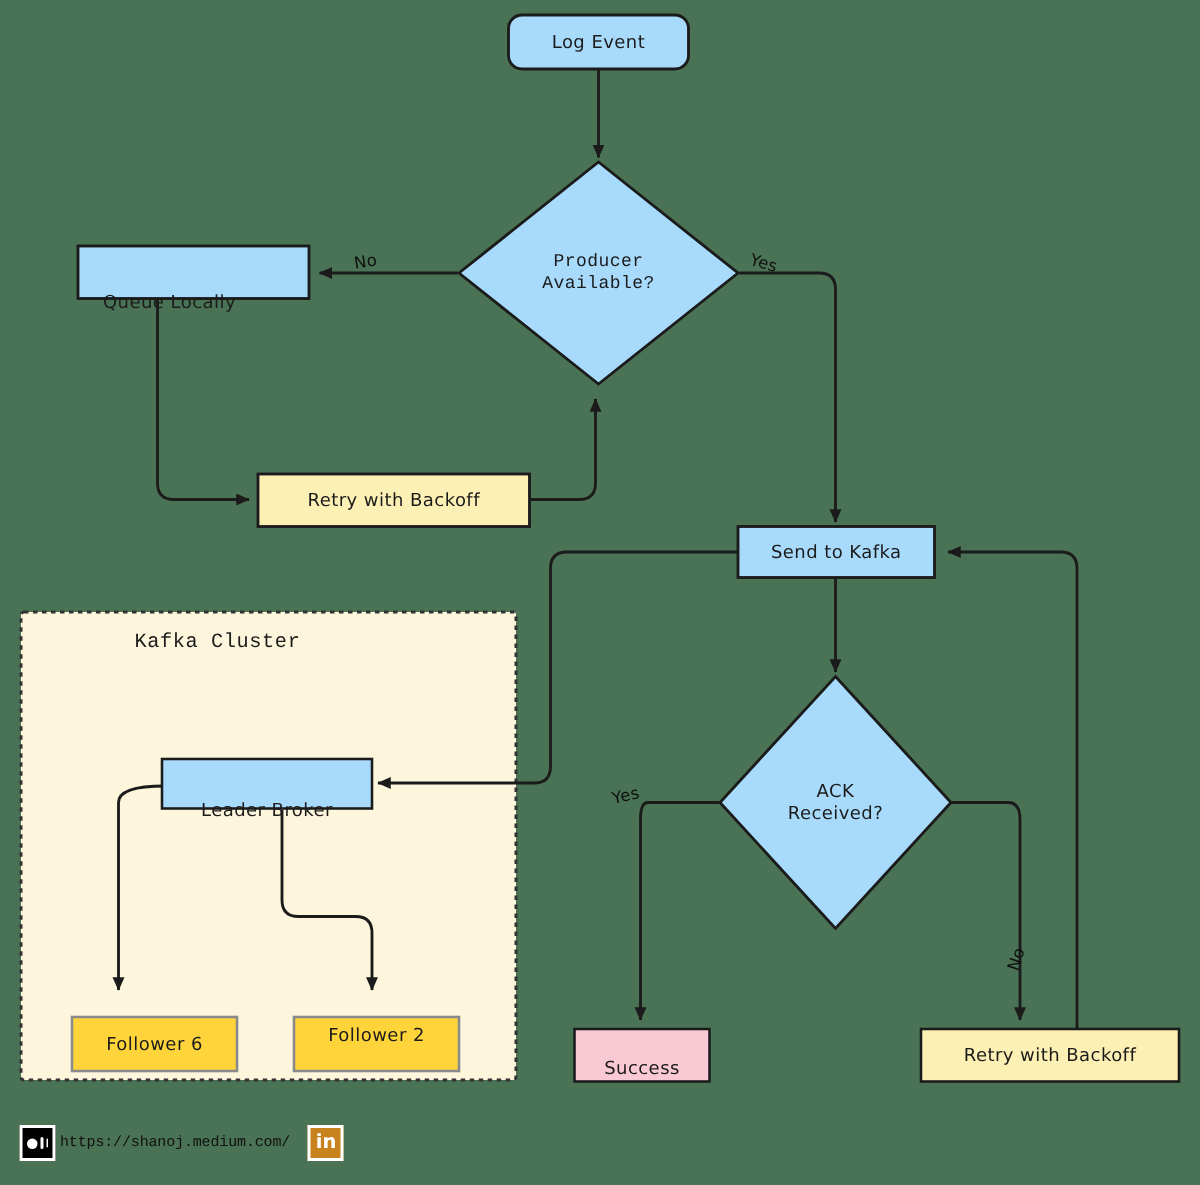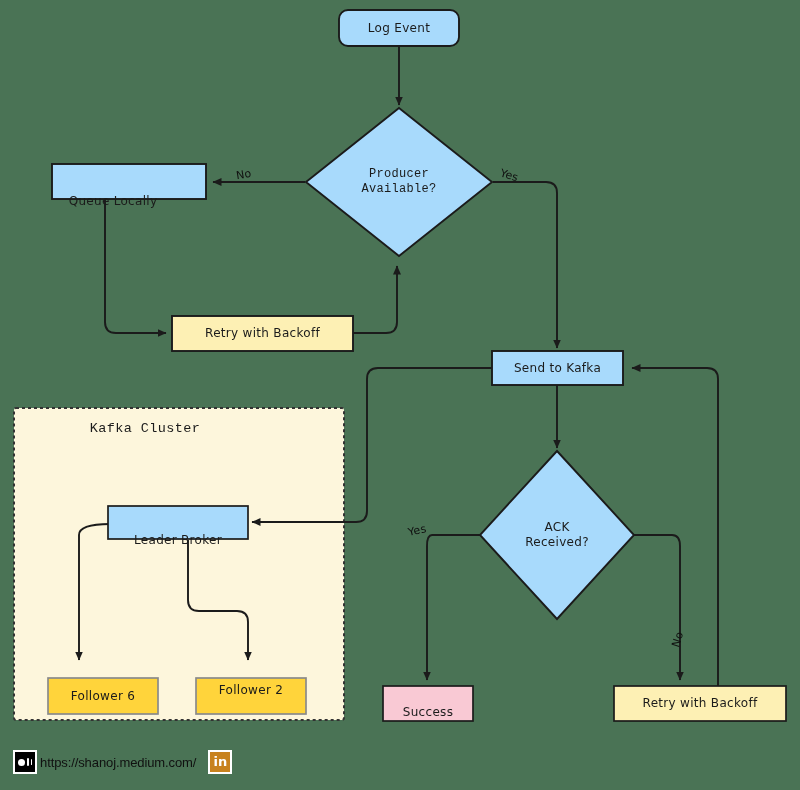--- a/index.html
+++ b/index.html
@@ -62,22 +62,22 @@
     padding-left: 13px;
     box-sizing: border-box;
   }
   .footer-entry {
     display: flex;
     align-items: center;
     gap: 3px;
   }
   .footer-entry + .footer-entry { margin-left: 12px; }
   .footer-link {
-    font-family: Liberation Sans, sans-serif;
-    font-size: 13px;
+    font-family: Liberation Mono, monospace;
+    font-size: 10px;
     color: #101010;
     text-decoration: none;
     letter-spacing: -0.1px;
   }
   .icon-box {
     width: 24px;
     height: 24px;
     border: 2px solid #ffffff;
     box-sizing: border-box;
     display: flex;

